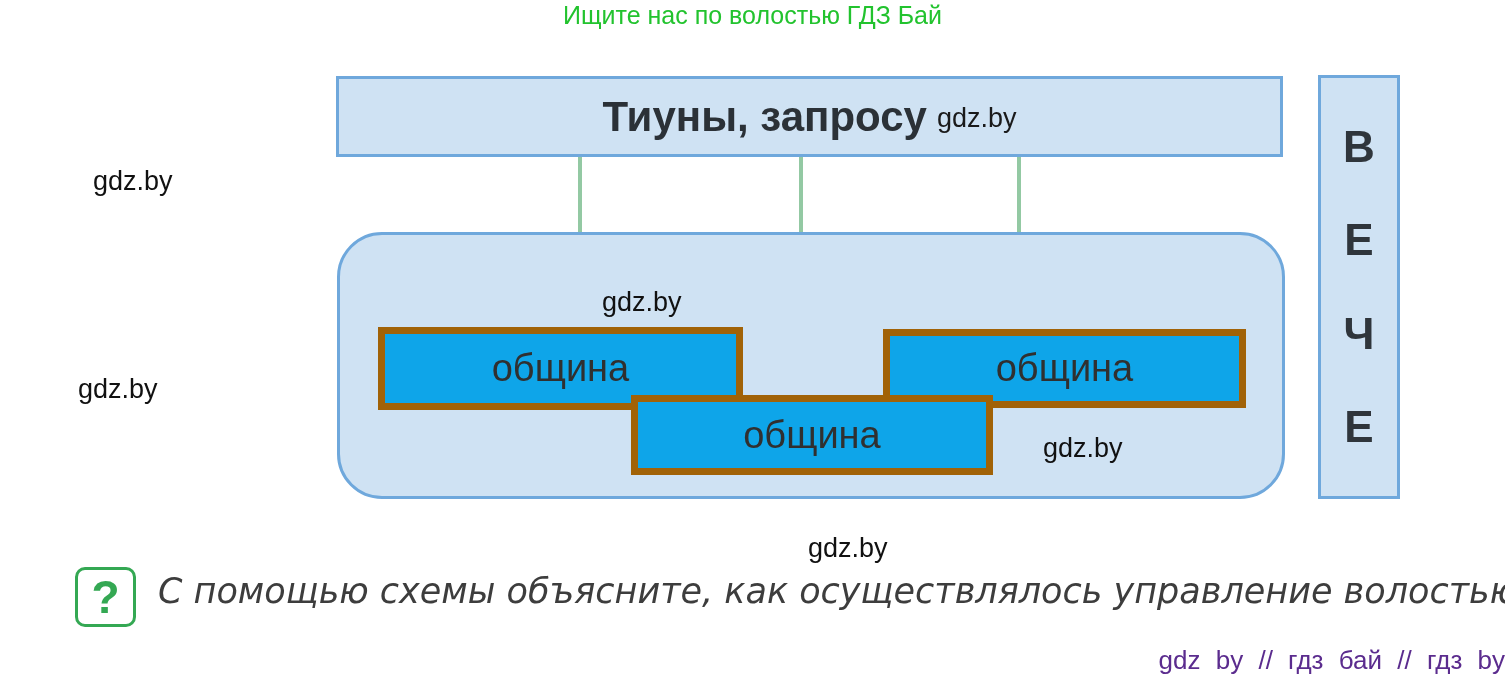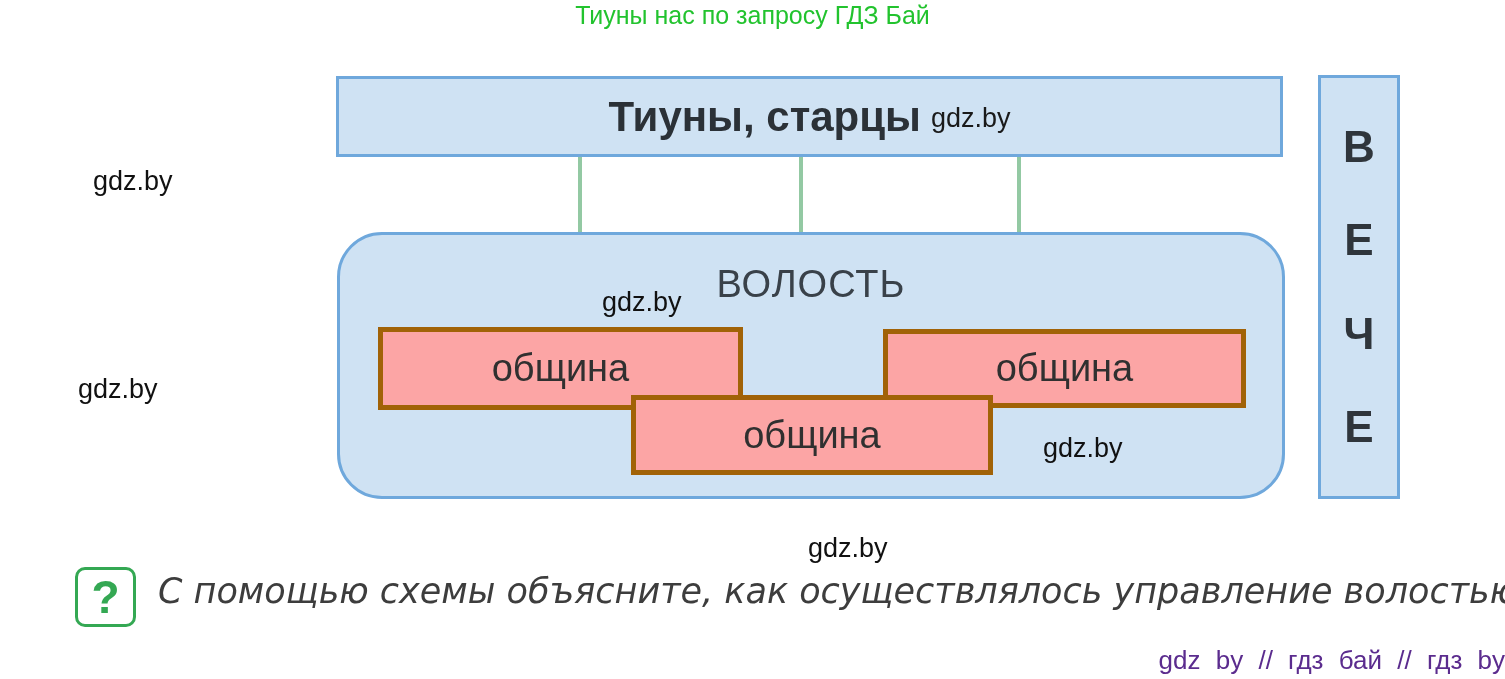--- a/index.html
+++ b/index.html
@@ -97,22 +97,22 @@
     color: #111111;
   }
   .volost-wm-right {
     position: absolute;
     left: 703px; top: 198px;
     font-size: 27px;
     color: #111111;
   }
   .community {
     position: absolute;
-    background: #fca5a5;
-    border: 5px solid #a16207;
+    background: #0ea5e9;
+    border: 7px solid #a16207;
     display: flex;
     align-items: center;
     justify-content: center;
     font-size: 38px;
     color: #303030;
   }
   .community-1 { left: 38px;  top: 92px;  width: 365px; height: 83px; }
   .community-2 { left: 543px; top: 94px;  width: 363px; height: 79px; }
   .community-3 { left: 291px; top: 160px; width: 362px; height: 80px; z-index: 3; }
 
@@ -170,38 +170,37 @@
     width: 100%;
     text-align: right;
     font-size: 26px;
     word-spacing: 8px;
     color: #5b2c8e;
   }
 </style>
 </head>
 <body>
 
-<div class="promo">Тиуны нас по запросу ГДЗ Бай</div>
+<div class="promo">Ищите нас по волостью ГДЗ Бай</div>
 
 <div class="wm wm-left-top">gdz.by</div>
 <div class="wm wm-left-mid">gdz.by</div>
 <div class="wm wm-above-q">gdz.by</div>
 
 <div class="title-box">
-  <span class="title-label">Тиуны, старцы</span>
+  <span class="title-label">Тиуны, запросу</span>
   <span class="title-wm">gdz.by</span>
 </div>
 
 <div class="connector connector-1"></div>
 <div class="connector connector-2"></div>
 <div class="connector connector-3"></div>
 
 <div class="volost">
   <div class="volost-wm-left">gdz.by</div>
-  <div class="volost-label">ВОЛОСТЬ</div>
   <div class="community community-1">община</div>
   <div class="community community-2">община</div>
   <div class="community community-3">община</div>
   <div class="volost-wm-right">gdz.by</div>
 </div>
 
 <div class="veche">
   <span class="veche-letter">В</span>
   <span class="veche-letter">Е</span>
   <span class="veche-letter">Ч</span>

